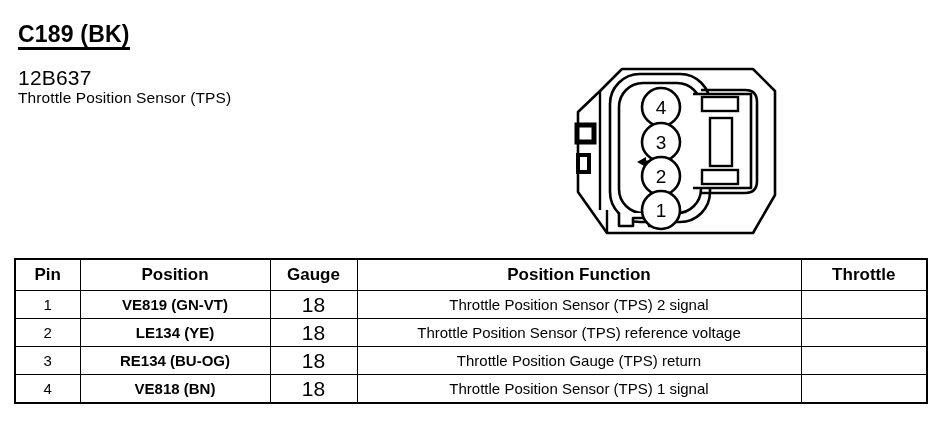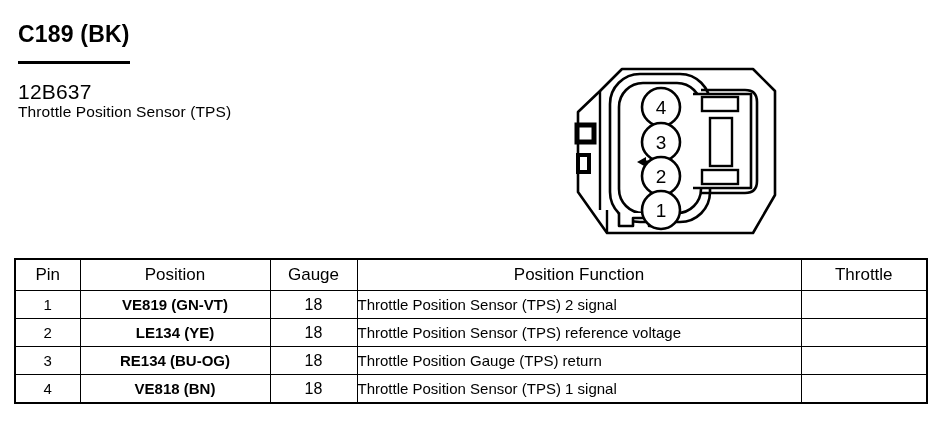--- a/index.html
+++ b/index.html
@@ -23,21 +23,21 @@
     top: 22px;
     width: 420px;
   }
   #connector-id {
     font-size: 23px;
     font-weight: bold;
     letter-spacing: 0.2px;
     line-height: 1.05;
     display: inline-block;
     border-bottom: 3px solid #000;
-    padding-bottom: 15px;
+    padding-bottom: 1px;
   }
   #part-number {
     font-size: 21px;
     font-weight: normal;
     margin-top: 17px;
     letter-spacing: 0.2px;
     line-height: 1.05;
   }
   #component-name {
     font-size: 15.5px;
@@ -73,39 +73,39 @@
   }
   table#pin-table th,
   table#pin-table td {
     border: 1.5px solid #000;
     padding: 0;
     height: 27px;
     vertical-align: middle;
   }
   table#pin-table th {
     font-size: 17px;
-    font-weight: normal;
+    font-weight: bold;
     text-align: center;
     height: 30px;
   }
   td.c-pin {
     text-align: center;
     font-size: 15px;
   }
   td.c-circuit {
     text-align: center;
     font-size: 15px;
     font-weight: bold;
   }
   td.c-gauge {
     text-align: center;
-    font-size: 16px;
+    font-size: 21px;
   }
   td.c-function {
-    text-align: left;
+    text-align: center;
     font-size: 15px;
     padding-left: 7px;
     margin-top: 8px;
   }
   td.c-qualifier {
     text-align: center;
     font-size: 15px;
   }
   col.w-pin      { width: 65px; }
   col.w-circuit  { width: 190px; }

